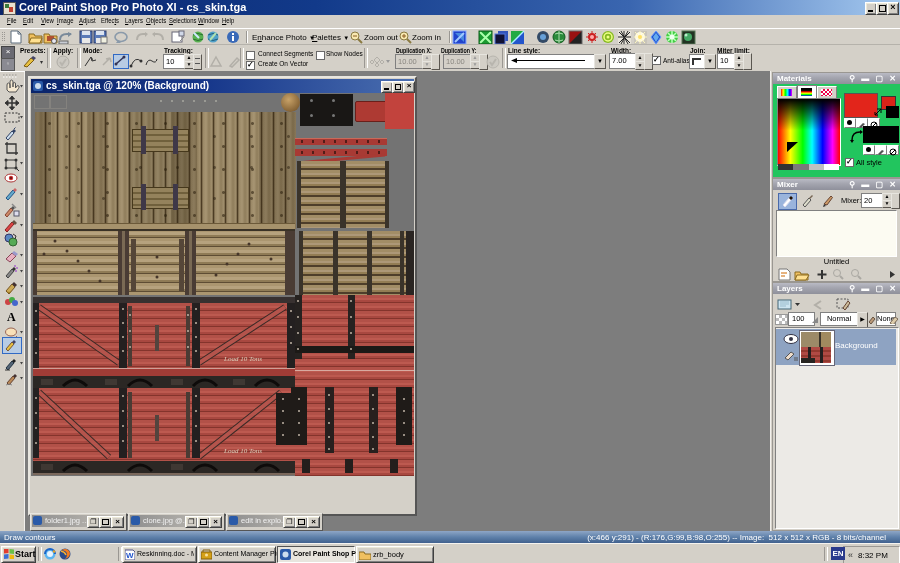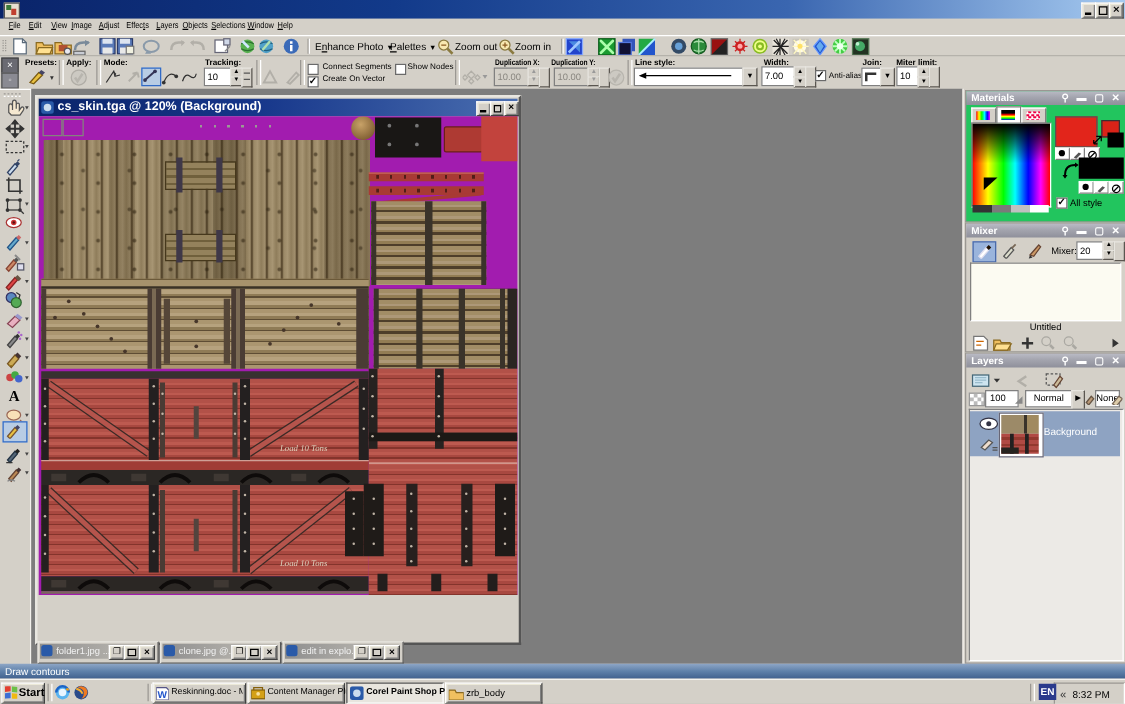--- a/index.html
+++ b/index.html
@@ -14,20 +14,21 @@
 .panel-title{background:linear-gradient(#b9bac4 0%,#a3a4ae 45%,#8f909b 100%);color:#fff;font-weight:bold;font-size:8px;line-height:11px;padding-left:4px}
 .pticons{position:absolute;right:2px;top:0;color:#fff;font-size:8px;letter-spacing:2px}
 </style></head>
 <body>
 
 <div class="ab" style="left:0;top:0;width:900px;height:15px;background:linear-gradient(to right,#0a246a 0%,#123a8a 35%,#3a66b0 70%,#a6caf0 100%)">
  <div class="ab" style="left:3px;top:2px;width:11px;height:11px;background:#e8e0d0;border:1px solid #555">
    <div class="ab" style="left:1px;top:1px;width:4px;height:4px;background:#3a7a3a"></div>
    <div class="ab" style="left:5px;top:4px;width:4px;height:5px;background:#c04030"></div>
  </div>
+ <div class="ab" style="left:19px;top:1px;color:#fff;font-weight:bold;font-size:11px">Corel Paint Shop Pro Photo XI - cs_skin.tga</div>
  <div class="ab tbtn" style="left:865px;top:2px;width:10px;height:11px">
       <div class="ab" style="left:2px;top:7px;width:5px;height:2px;background:#000"></div>
     </div>
  <div class="ab tbtn" style="left:876px;top:2px;width:10px;height:11px">
       <div class="ab" style="left:2px;top:2px;width:5px;height:5px;border:1px solid #000"></div>
     </div>
  <div class="ab tbtn" style="left:887px;top:2px;width:10px;height:11px;font-size:9px;line-height:9px;text-align:center;font-weight:bold">×</div>
 </div>
 
 <div class="ab" style="left:0;top:15px;width:900px;height:13px;background:#d4d0c8;font-size:7px;color:#000">
@@ -455,21 +456,21 @@
         </div>
    <div class="ab" style="left:15px;top:1px;color:#fff;font-weight:bold;font-size:10px;white-space:nowrap">cs_skin.tga @ 120% (Background)</div>
    <div class="ab tbtn" style="left:350px;top:2px;width:10px;height:10px">
           <div class="ab" style="left:2px;top:6px;width:5px;height:2px;background:#000"></div>
         </div>
    <div class="ab tbtn" style="left:361px;top:2px;width:10px;height:10px">
           <div class="ab" style="left:2px;top:2px;width:4px;height:4px;border:1px solid #000"></div>
         </div>
    <div class="ab tbtn" style="left:372px;top:2px;width:10px;height:10px;font-size:8px;line-height:8px;text-align:center;font-weight:bold">×</div>
   </div>
-  <div id="tex" class="ab" style="left:1px;top:15px;width:383px;height:383px;background:#a21caf;overflow:hidden">
+  <div id="tex" class="ab" style="left:1px;top:15px;width:383px;height:383px;background:#737373;overflow:hidden">
 
    <div class="ab" style="left:3px;top:2px;width:14px;height:12px;border:1px solid #84827e"></div>
    <div class="ab" style="left:19px;top:2px;width:15px;height:12px;border:1px solid #84827e"></div>
    <div class="ab" style="left:129px;top:7px;width:58px;height:2px;background:repeating-linear-gradient(90deg,#9a9a94 0 2px,transparent 2px 11px)"></div>
    <div class="ab" style="left:250px;top:0;width:19px;height:19px;border-radius:50%;background:radial-gradient(circle at 40% 35%,#c8a268,#6a4a22)"></div>
    <div class="ab" style="left:269px;top:1px;width:53px;height:32px;background:#191715">
      <div class="ab" style="left:10px;top:5px;width:3px;height:3px;border-radius:50%;background:#777"></div>
      <div class="ab" style="left:32px;top:5px;width:3px;height:3px;border-radius:50%;background:#777"></div>
      <div class="ab" style="left:10px;top:20px;width:3px;height:3px;border-radius:50%;background:#777"></div>
      <div class="ab" style="left:32px;top:20px;width:3px;height:3px;border-radius:50%;background:#777"></div>
@@ -864,20 +865,21 @@
     <div class="ab" style="left:8px;top:16px;width:3px;height:16px;background:#242020"></div>
         <div class="ab" style="left:20px;top:16px;width:3px;height:16px;background:#242020"></div>
     <div class="ab" style="left:1px;top:27px;width:14px;height:5px;background:#26231f"></div>
   </div>
   <div class="ab" style="left:62px;top:58px;color:#fff;font-size:8px">Background</div>
  </div>
 </div>
 
 <div class="ab" style="left:0;top:531px;width:900px;height:12px;background:linear-gradient(#8ea6c6 0%,#5f81aa 50%,#41618e 100%);color:#fff;font-size:9px">
  <span style="position:absolute;left:4px;top:2px;font-size:8px">Draw contours</span>
+ <span style="position:absolute;right:14px;top:2px;font-size:8px">(x:466 y:291) - (R:176,G:99,B:98,O:255) -- Image:&nbsp; 512 x 512 x RGB - 8 bits/channel</span>
 </div>
 
 <div class="ab" id="taskbar" style="left:0;top:543px;width:900px;height:20px;background:#d4d0c8;border-top:1px solid #f5f3ef">
  <div class="ab tbtn" style="left:1px;top:2px;width:33px;height:15px">
   <svg class="ab" style="left:2px;top:2px" width="10" height="10" xmlns="http://www.w3.org/2000/svg">
         <rect x="0" y="0" width="4.5" height="4.5" fill="#e33e2e" transform="skewY(-6)"></rect>
         <rect x="5.5" y="0" width="4.5" height="4.5" fill="#6bc046" transform="skewY(6) translate(0,-0.5)"></rect>
         <rect x="0" y="5.5" width="4.5" height="4.5" fill="#3b6ed4" transform="skewY(-6)"></rect>
         <rect x="5.5" y="5.5" width="4.5" height="4.5" fill="#f0b910" transform="skewY(6) translate(0,-0.5)"></rect>
       </svg>

